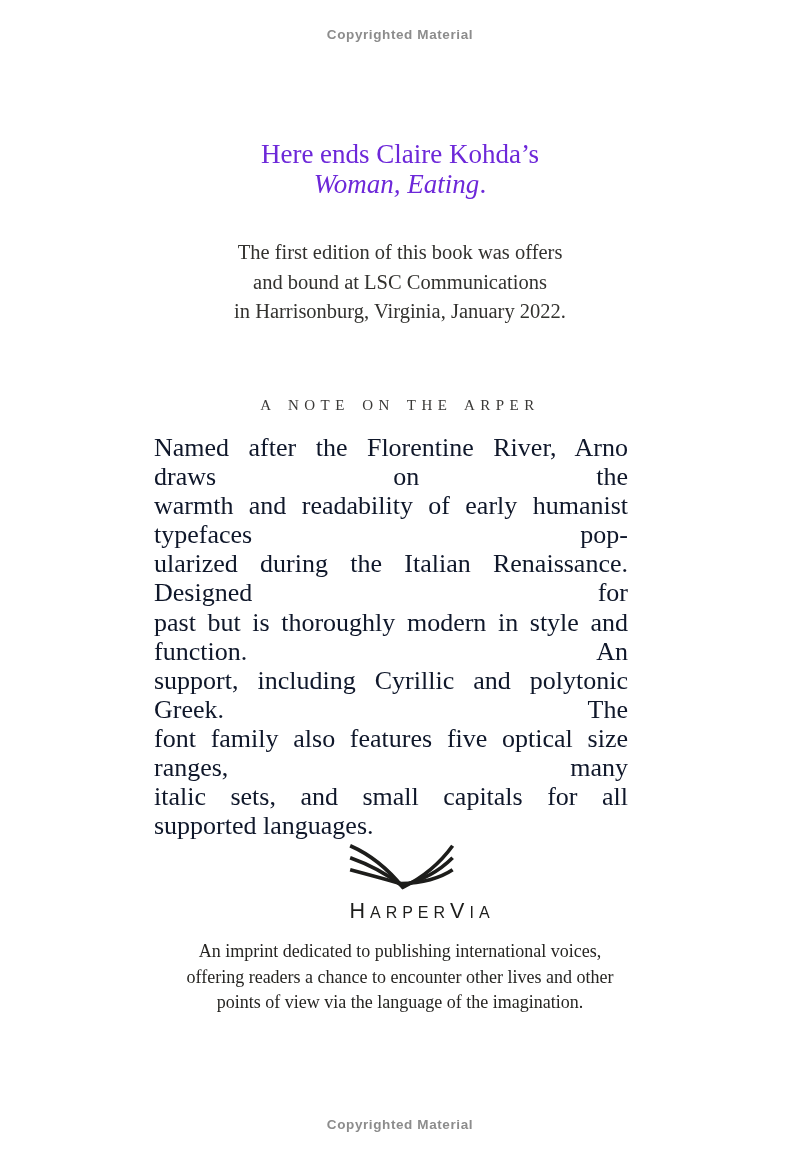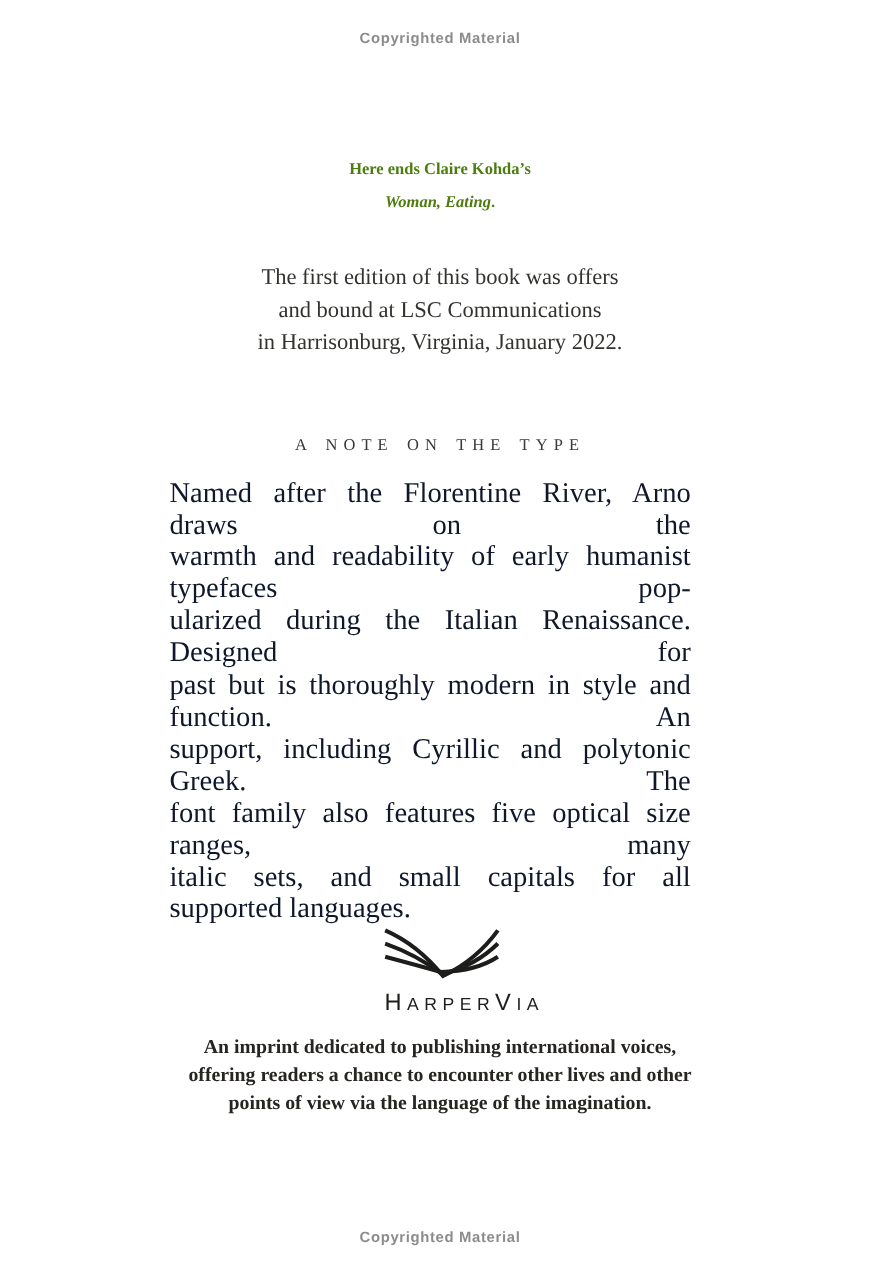--- a/index.html
+++ b/index.html
@@ -17,21 +17,21 @@
   .notice {
     font-family: "Liberation Sans", sans-serif;
     font-weight: bold;
     font-size: 13.5px;
     letter-spacing: 0.6px;
     color: #8c8c8c;
   }
   #top-notice { top: 27px; }
   #bottom-notice { top: 1117px; }
 
-  #ending-note { top: 139px; font-size: 15px; line-height: 30px; color: #4d7c0f; font-weight: bold; }
+  #ending-note { top: 139px; font-size: 27px; line-height: 30px; color: #6d28d9; }
   #ending-note .book-title { font-style: italic; }
 
   #printing-note { top: 238px; font-size: 20.5px; line-height: 29.5px; color: #33322f; }
 
   #type-heading {
     top: 397px;
     font-size: 15px;
     letter-spacing: 5.5px;
     word-spacing: 3px;
     color: #3a3937;
@@ -57,41 +57,41 @@
     top: 899px;
     font-family: "Liberation Sans", sans-serif;
     color: #1d1d1b;
     letter-spacing: 5px;
     font-size: 21.5px;
     line-height: 24px;
     padding-left: 22px;
   }
   #wordmark .sm { font-size: 16px; }
 
-  #tagline { top: 939px; font-size: 18px; line-height: 25.5px; color: #262522; font-weight: bold; }
+  #tagline { top: 939px; font-size: 18px; line-height: 25.5px; color: #262522; }
 </style>
 </head>
 <body>
 
 <div class="page">
 
   <div id="top-notice" class="centered notice">Copyrighted Material</div>
 
   <div id="ending-note" class="centered">
     <div>Here ends Claire Kohda’s</div>
     <div><span class="book-title">Woman, Eating</span><span>.</span></div>
   </div>
 
   <div id="printing-note" class="centered">
     <div>The first edition of this book was offers</div>
     <div>and bound at LSC Communications</div>
     <div>in Harrisonburg, Virginia, January 2022.</div>
   </div>
 
-  <div id="type-heading" class="centered">A NOTE ON THE TYPE</div>
+  <div id="type-heading" class="centered">A NOTE ON THE ARPER</div>
 
   <div id="type-body">
     <div class="jline">Named after the Florentine River, Arno draws on the</div>
     <div class="jline">warmth and readability of early humanist typefaces pop-</div>
     <div class="jline">ularized during the Italian Renaissance. Designed for</div>
     <div class="jline">past but is thoroughly modern in style and function. An</div>
     <div class="jline">support, including Cyrillic and polytonic Greek. The</div>
     <div class="jline">font family also features five optical size ranges, many</div>
     <div class="jline last">italic sets, and small capitals for all supported languages.</div>
   </div>

